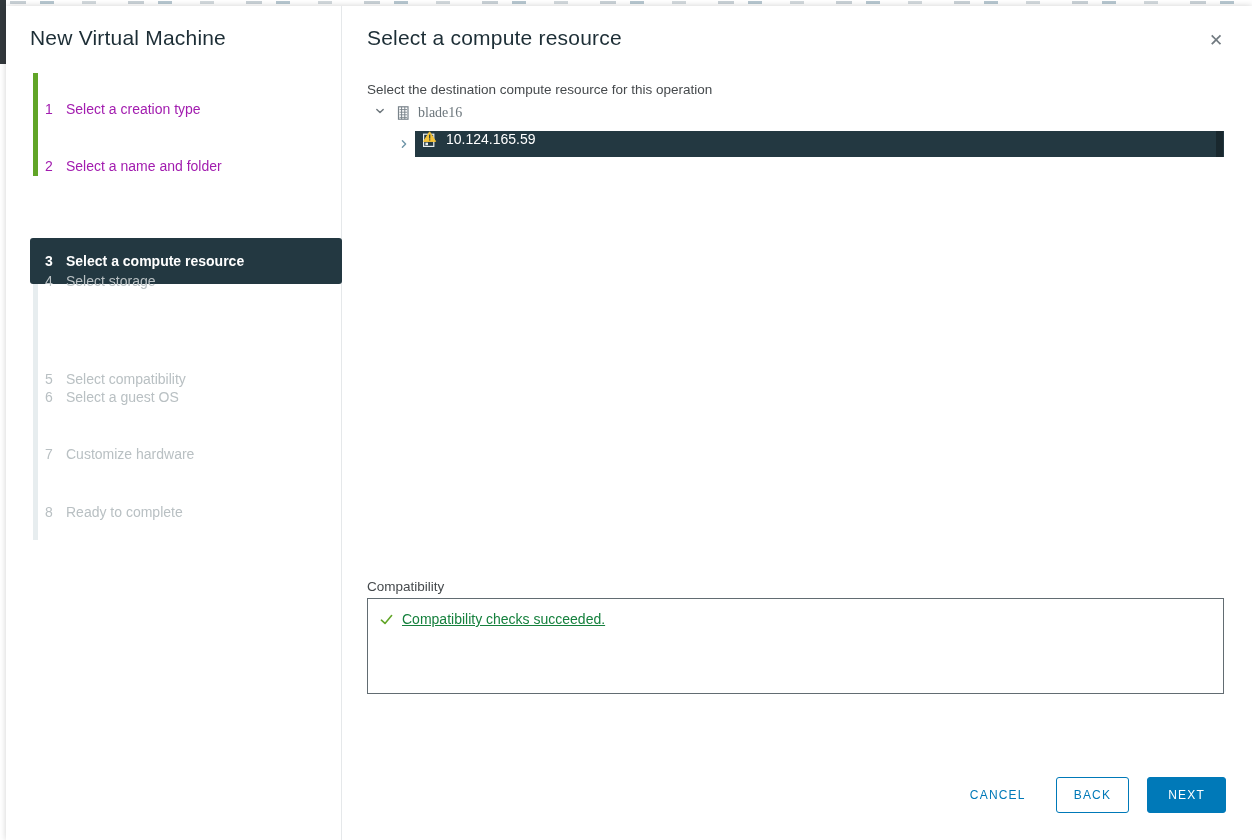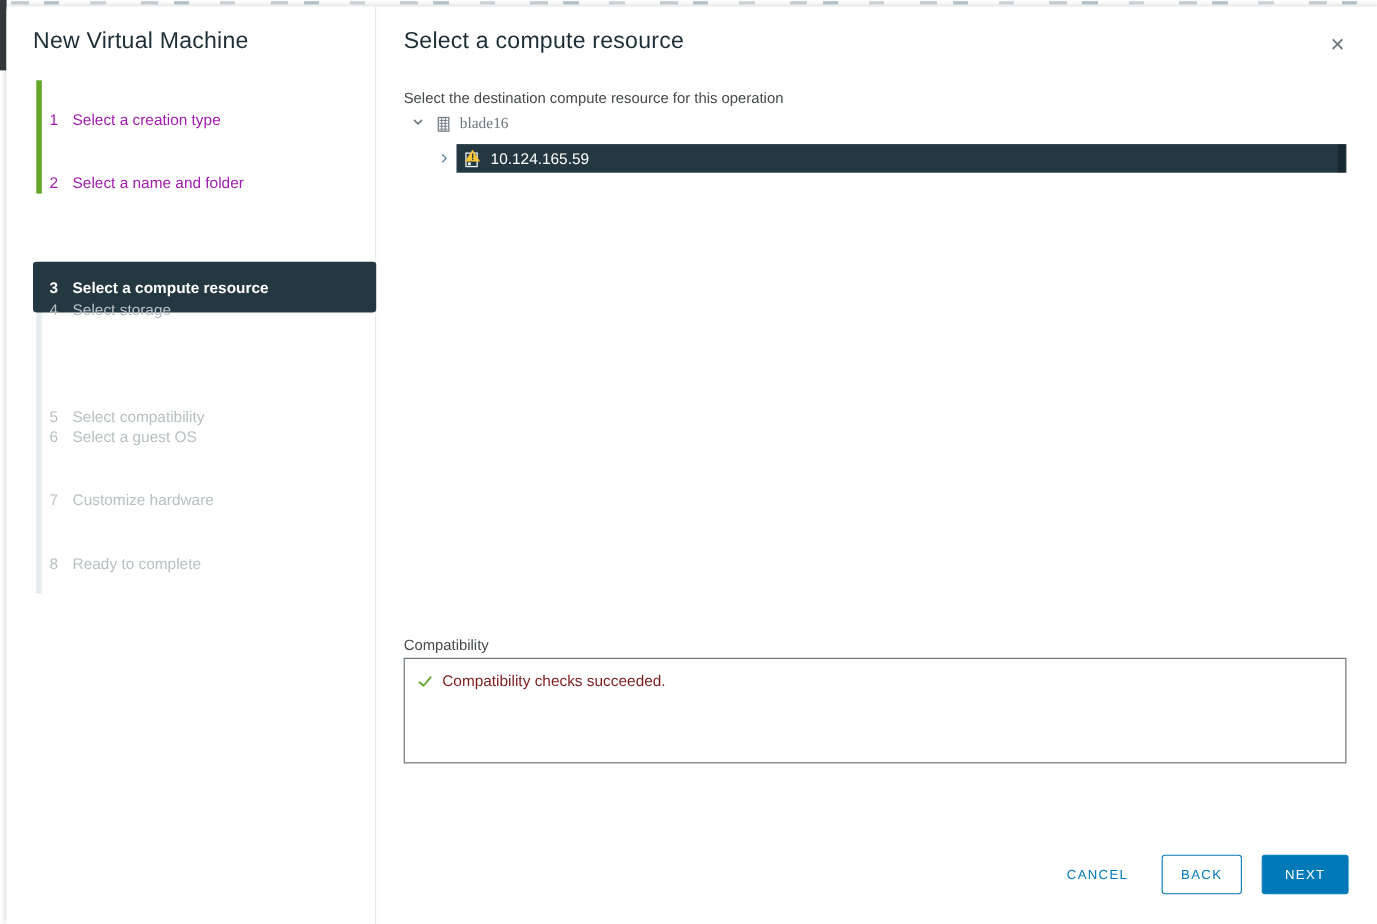--- a/index.html
+++ b/index.html
@@ -44,31 +44,31 @@
   .instruction { position:absolute; left:24px; top:76px; font-size:13.5px; color:#45494c; }
 
   .tree-row1 { position:absolute; left:24px; top:99px; height:26px; display:flex; align-items:flex-start;font-family:Liberation Serif, serif; }
   .tree-row1 .chev { margin-left:7px; }
   .tree-row1 .ic { margin-left:9px; }
   .tree-row1 .lbl { margin-left:7px; font-size:14px; color:#6c767c; }
 
   .tree-row2 { position:absolute; left:24px; top:125px; height:26px; width:857px; }
   .tree-row2 .chev { position:absolute; left:31px; top:7px; }
   .row-selected { position:absolute; left:48px; top:0; width:809px; height:26px; background:#233841;
-    display:flex; align-items:center; }
+    display:flex; align-items:flex-start; }
   .row-selected::after { content:""; position:absolute; right:1px; top:0; width:7px; height:26px;
     background:rgba(0,0,0,.28); }
   .row-selected .ic { margin-left:6px; }
   .row-selected .lbl { margin-left:8px; font-size:14px; color:#ffffff; }
 
   .compat-label { position:absolute; left:24px; top:573px; font-size:13.5px; color:#45494c; }
   .compat-box { position:absolute; left:24px; top:592px; width:857px; height:96px;
     border:1px solid #626c72; background:#fff; }
   .compat-line { display:flex; align-items:center; margin:12px 0 0 11px; }
-  .compat-line .msg { margin-left:8px; font-size:14px; color:#7f1d1d; }
+  .compat-line .msg { margin-left:8px; font-size:14px; color:#15803d;text-decoration:underline; }
 
   .footer { position:absolute; right:26px; top:771px; height:36px; display:flex; align-items:center; }
   .btn { font-family:"Liberation Sans", sans-serif; font-size:12px; letter-spacing:1.2px;
     font-weight:500; cursor:pointer; border-radius:3px; }
   .btn-cancel { border:none; background:transparent; color:#0079b8; padding:0 8px; margin-right:22px; }
   .btn-back { height:36px; padding:8px 17px; background:#fff; border:1px solid #0079b8; color:#0079b8;
     margin-right:18px; }
   .btn-next { height:36px; padding:0 20px; background:#0079b8; border:1px solid #0079b8; color:#fff; }
 
   svg { display:block; }

